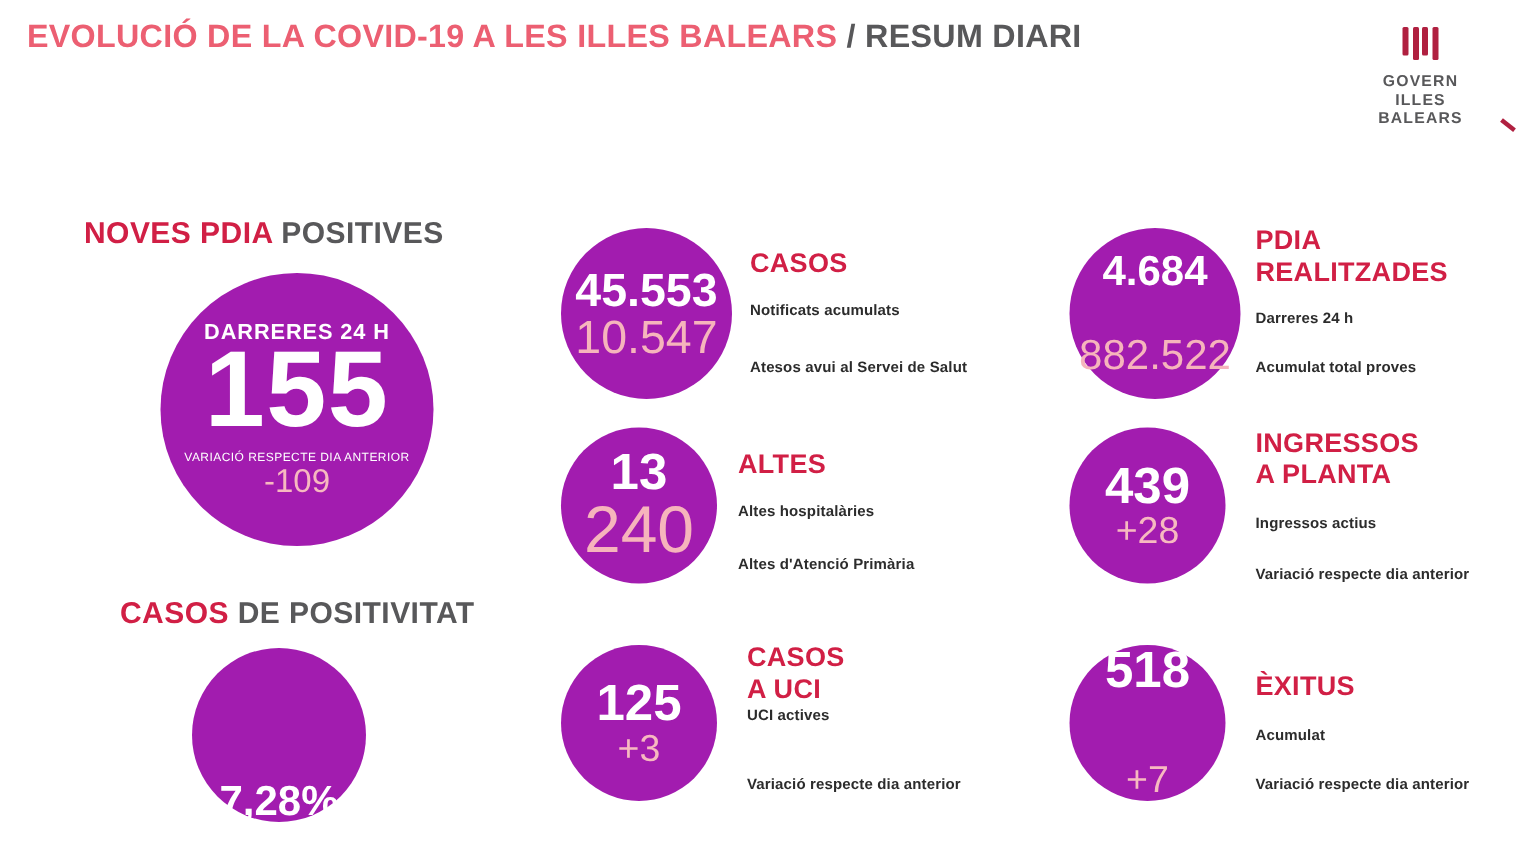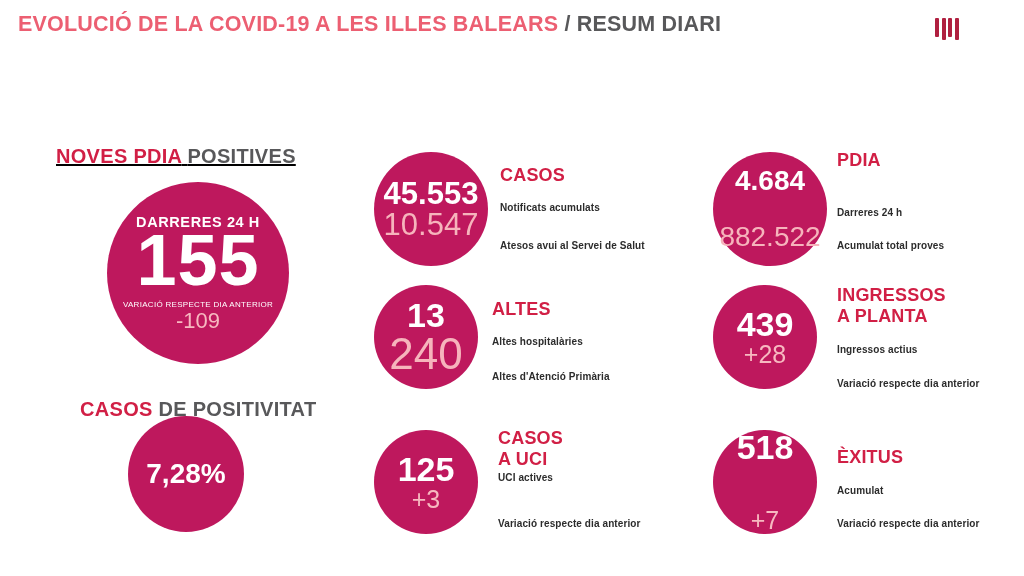--- a/index.html
+++ b/index.html
@@ -82,21 +82,21 @@
     width: 11px;
     height: 2.5px;
     background: #b02040;
     transform: rotate(38deg);
   }
 
   
   .circle {
     position: absolute;
     border-radius: 50%;
-    background: #be185d;
+    background: #a21caf;
     color: #ffffff;
     display: flex;
     flex-direction: column;
     align-items: center;
     justify-content: center;
     text-align: center;
   }
   .circle .c-sub-top {
     font-size: 14.5px;
     font-weight: bold;
@@ -126,21 +126,20 @@
 
   
   .left-heading {
     position: absolute;
     left: 56px;
     top: 145px;
     font-size: 20px;
     font-weight: bold;
     letter-spacing: 0.3px;
     white-space: nowrap;
-    text-decoration: underline;
   }
   .lh-strong { color: #d11f45; }
   .lh-rest { color: #58585a; }
 
   #circle-pdia {
     left: 107px;
     top: 182px;
     width: 182px;
     height: 182px;
   }
@@ -153,23 +152,24 @@
     position: absolute;
     left: 80px;
     top: 398px;
     font-size: 20px;
     font-weight: bold;
     letter-spacing: 0.3px;
     white-space: nowrap;
   }
   #circle-taxa {
     left: 128px;
-    top: 416px;
+    top: 432px;
     width: 116px;
     height: 116px;
+    justify-content: flex-end;
   }
   #circle-taxa .c-big {
     font-size: 28px;
   }
 
   
   .stat-circle .c-big { font-size: 34px; }
   .stat-circle .c-second { font-size: 44px; }
   .stat-circle .c-delta { font-size: 25px; }
 
@@ -216,20 +216,26 @@
   </div>
 </div>
 
 <div class="logo">
   <div class="logo-mark">
     <span class="logo-bar b1"></span>
     <span class="logo-bar b2"></span>
     <span class="logo-bar b3"></span>
     <span class="logo-bar b4"></span>
   </div>
+  <div class="logo-text">
+    <div>GOVERN</div>
+    <div>ILLES</div>
+    <div>BALEARS</div>
+    <span class="logo-slash"></span>
+  </div>
 </div>
 
 <div class="left-heading">
   <span class="lh-strong">NOVES PDIA</span>
   <span class="lh-rest">POSITIVES</span>
 </div>
 
 <div class="circle" id="circle-pdia">
   <div class="c-sub-top">DARRERES 24 H</div>
   <div class="c-big">155</div>
@@ -276,20 +282,21 @@
 </div>
 <div class="stat-desc" style="left:498px; top:472px;">UCI actives</div>
 <div class="stat-desc" style="left:498px; top:518px;">Variació respecte dia anterior</div>
 
 <div class="circle stat-circle" id="circle-realitz">
   <div class="c-big">4.684</div>
   <div class="c-second">882.522</div>
 </div>
 <div class="stat-label" style="left:837px; top:150px;">
   <span>PDIA</span>
+  <span class="line2">REALITZADES</span>
 </div>
 <div class="stat-desc" style="left:837px; top:207px;">Darreres 24 h</div>
 <div class="stat-desc" style="left:837px; top:240px;">Acumulat total proves</div>
 
 <div class="circle stat-circle" id="circle-ingres">
   <div class="c-big">439</div>
   <div class="c-delta">+28</div>
 </div>
 <div class="stat-label" style="left:837px; top:285px;">
   <span>INGRESSOS</span>

